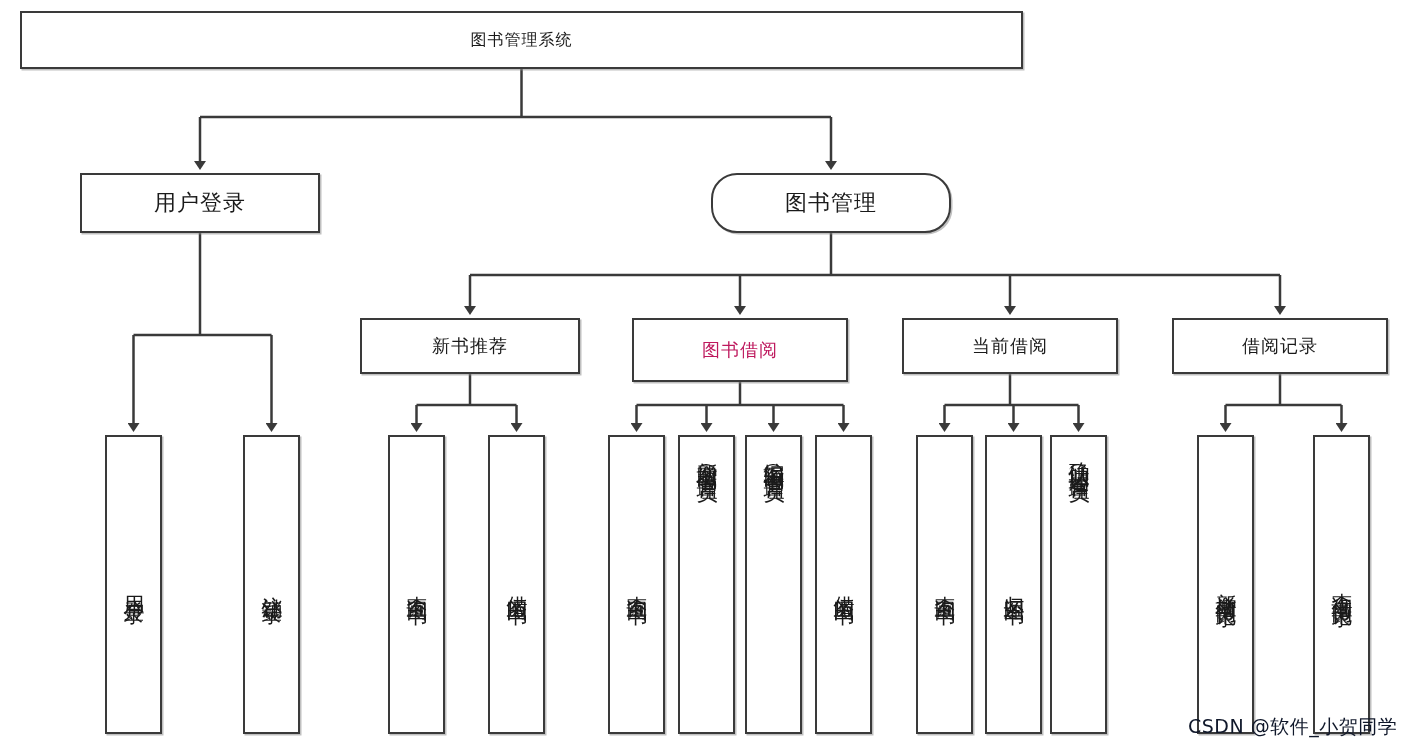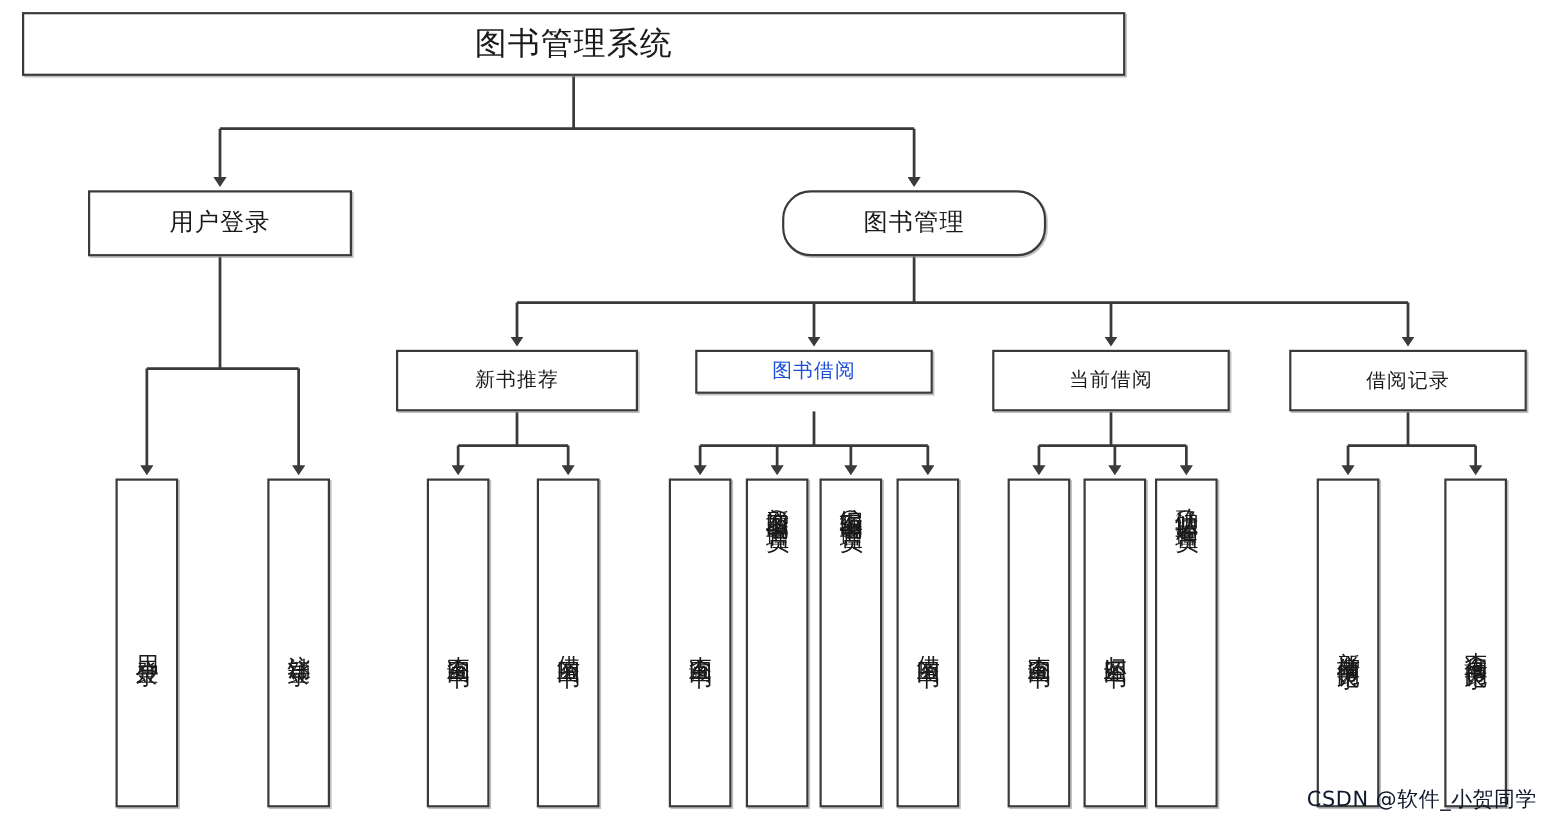--- a/index.html
+++ b/index.html
@@ -34,21 +34,21 @@
     align-items: center;
     justify-content: center;
     color: #1a1a1a;
     box-shadow: 1.5px 1.5px 0 rgba(140,140,140,0.55);
   }
   .node .label {
     display: block;
     text-align: center;
     line-height: 1.15;
   }
-  .node-root .label  { font-size: 29px; letter-spacing: 1px; }
+  .node-root .label  { font-size: 16px; letter-spacing: 1px; }
   .node-l1 .label    { font-size: 22px; letter-spacing: 1px; }
   .node-l2 .label    { font-size: 18px; letter-spacing: 1px; }
 
   
   .node-leaf {
     align-items: flex-start;
     padding-top: 8px;
   }
   .node-leaf .label {
     writing-mode: vertical-rl;
@@ -124,21 +124,21 @@
       </div>
       <div class="node node-l1" style="left: 80px; top: 173px; width: 240px; height: 60px; border-color: rgb(58, 58, 58); background: rgb(255, 255, 255); color: rgb(26, 26, 26);">
         <span class="label">用户登录</span>
       </div>
       <div class="node node-l1" style="left: 711px; top: 173px; width: 240px; height: 60px; border-color: rgb(58, 58, 58); background: rgb(255, 255, 255); color: rgb(26, 26, 26); border-radius: 26px;">
         <span class="label">图书管理</span>
       </div>
       <div class="node node-l2" style="left: 360px; top: 318px; width: 220px; height: 56px; border-color: rgb(58, 58, 58); background: rgb(255, 255, 255); color: rgb(26, 26, 26);">
         <span class="label">新书推荐</span>
       </div>
-      <div class="node node-l2" style="left: 632px; top: 318px; width: 216px; height: 40px; border-color: rgb(58, 58, 58); background: rgb(255, 255, 255); color: #1d4ed8;">
+      <div class="node node-l2" style="left: 632px; top: 318px; width: 216px; height: 64px; border-color: rgb(58, 58, 58); background: rgb(255, 255, 255); color: #be185d;">
         <span class="label">图书借阅</span>
       </div>
       <div class="node node-l2" style="left: 902px; top: 318px; width: 216px; height: 56px; border-color: rgb(58, 58, 58); background: rgb(255, 255, 255); color: rgb(26, 26, 26);">
         <span class="label">当前借阅</span>
       </div>
       <div class="node node-l2" style="left: 1172px; top: 318px; width: 216px; height: 56px; border-color: rgb(58, 58, 58); background: rgb(255, 255, 255); color: rgb(26, 26, 26); font-family: Liberation Serif, serif;">
         <span class="label">借阅记录</span>
       </div>
       <div class="node node-leaf leaf-mid" style="left: 105px; top: 435px; width: 57px; height: 299px; border-color: rgb(58, 58, 58); background: rgb(255, 255, 255); color: rgb(26, 26, 26);">
         <span class="label">用户登录</span>

